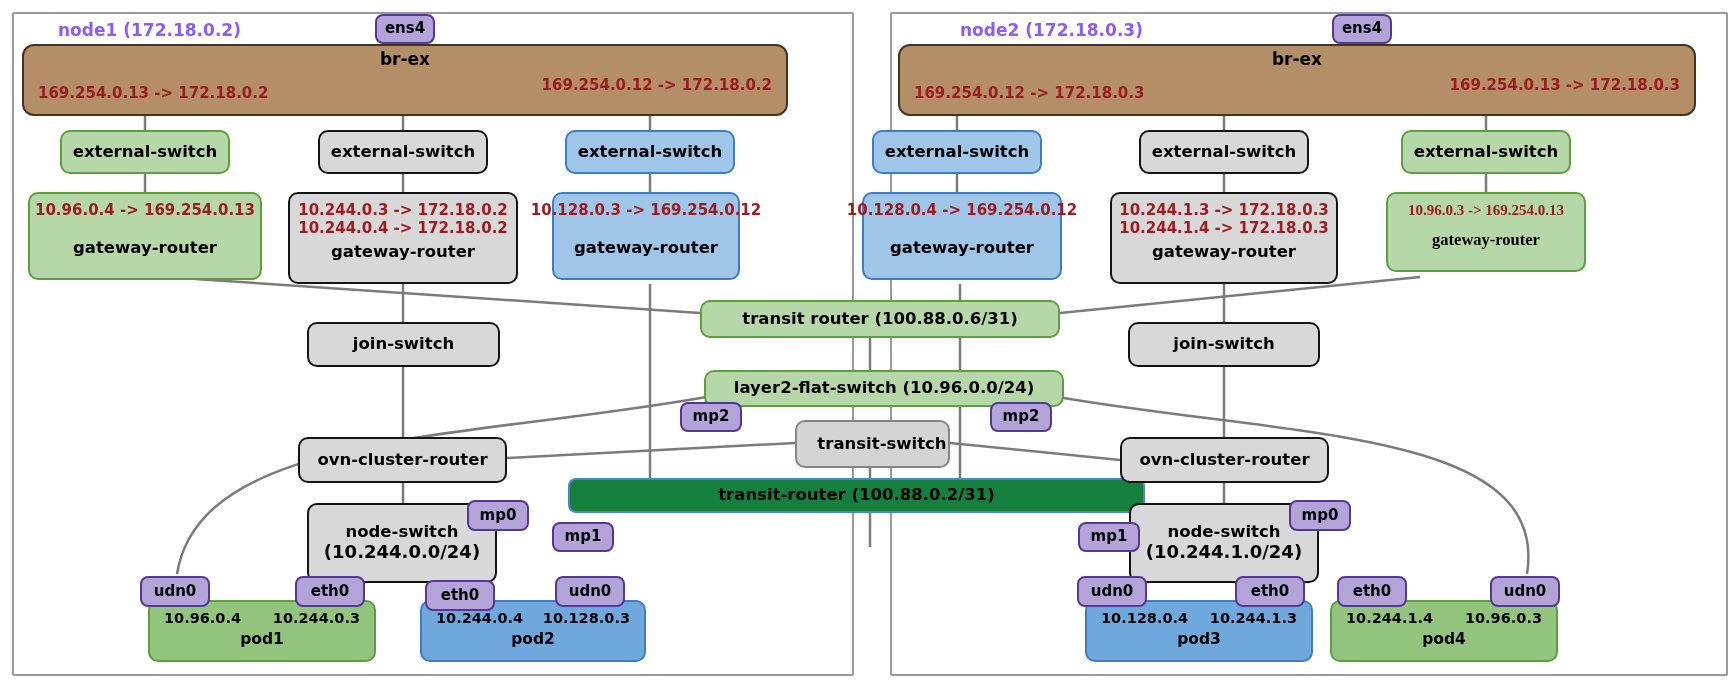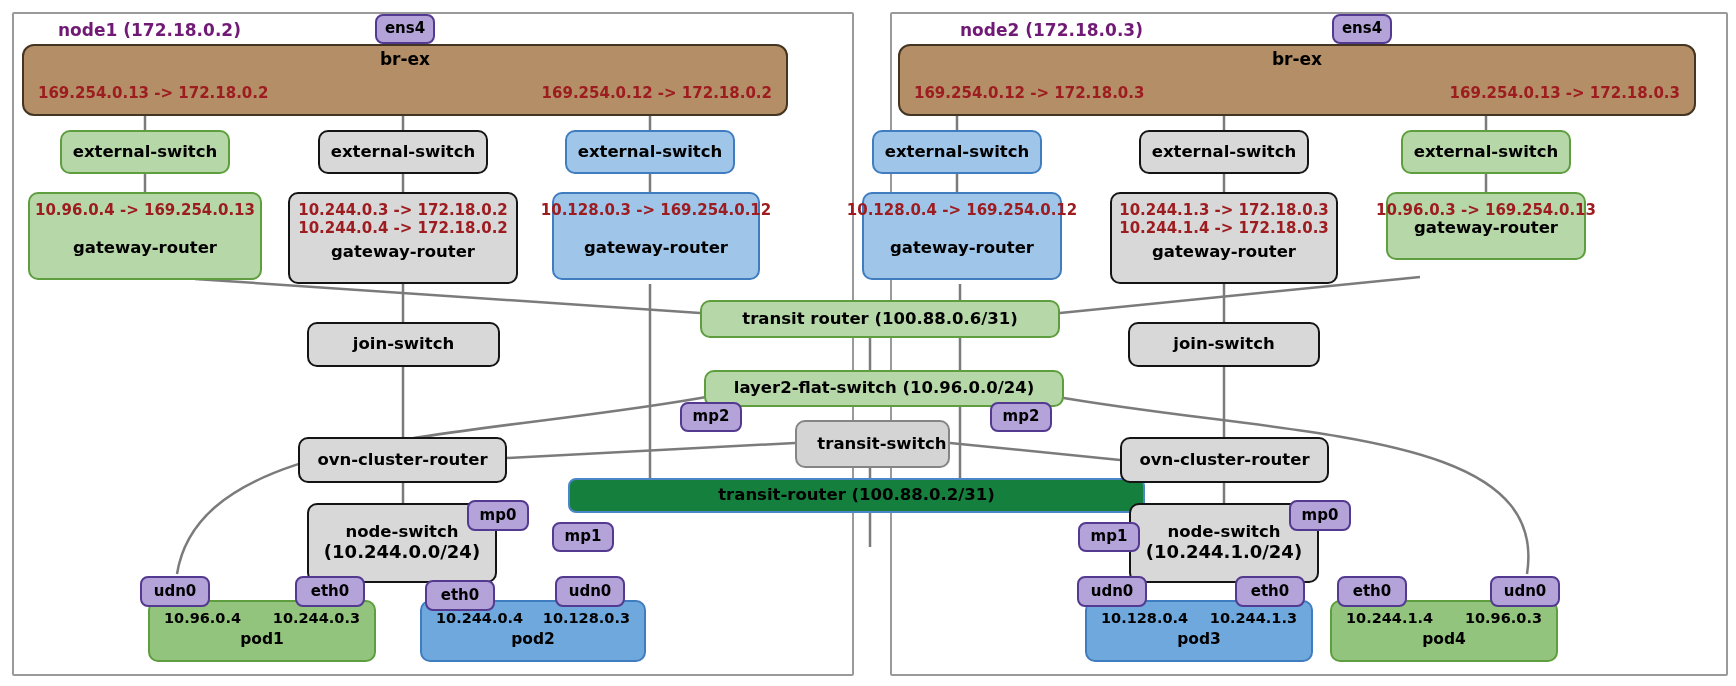--- a/index.html
+++ b/index.html
@@ -20,26 +20,26 @@
   .green{background:var(--green-fill);border:2.5px solid var(--green-border);}
   .greenpod{background:var(--green-pod);border:2.5px solid var(--green-border);}
   .gray{background:var(--gray-fill);border:2.5px solid var(--gray-border);}
   .grayl{background:#d4d4d4;border:2.5px solid #858585;padding-left:19px;}
   .blue{background:var(--blue-fill);border:2.5px solid var(--blue-border);}
   .bluel{background:#15803d;border:2.5px solid #4a86c8;}
   .bluepod{background:var(--blue-pod);border:2.5px solid var(--blue-border);}
   .tan{background:var(--tan-fill);border:2.5px solid var(--tan-border);}
   .badge{background:var(--purple-fill);border:2.5px solid var(--purple-border);border-radius:8px;
          font-size:15px;z-index:5;}
-  .title{position:absolute;font-size:17px;color:#701a75;z-index:2;white-space:nowrap;}
+  .title{position:absolute;font-size:17px;color:#8b5cf6;z-index:2;white-space:nowrap;}
   .snat{color:var(--red);font-size:15px;white-space:nowrap;}
   .col{flex-direction:column;justify-content:space-between;padding:8px 4px 20px 4px;}
   .brex-label{position:absolute;top:4px;left:0;right:0;text-align:center;font-size:17px;}
   .brex-snat-l{position:absolute;left:14px;bottom:12px;}
-  .brex-snat-r{position:absolute;right:14px;bottom:12px;}
+  .brex-snat-r{position:absolute;right:14px;bottom:20px;}
   .pod{flex-direction:column;justify-content:flex-start;padding-top:8px;z-index:3;}
   .pod .ips{width:100%;display:flex;justify-content:space-between;padding:0 14px;box-sizing:border-box;font-size:14.5px;}
   .pod .pname{font-size:15.5px;margin-top:4px;}
   .two .l1{font-size:16.5px;} .two .l2{font-size:18px;}
 </style>
 </head>
 <body>
 
 <div id="canvas">
 
@@ -109,21 +109,21 @@
 
   <div class="box green col" style="left:28px;top:192px;width:234px;height:88px;">
     <span class="snat">10.96.0.4 -&gt; 169.254.0.13</span>
     <span>gateway-router</span>
   </div>
   <div class="box gray col" style="left:288px;top:192px;width:230px;height:92px;">
     <span class="snat">10.244.0.3 -&gt; 172.18.0.2</span>
     <span class="snat" style="margin-top:-6px;">10.244.0.4 -&gt; 172.18.0.2</span>
     <span>gateway-router</span>
   </div>
-  <div class="box blue col" style="left:552px;top:192px;width:208px;height:88px;">
+  <div class="box blue col" style="left:552px;top:192px;width:188px;height:88px;">
     <span class="snat">10.128.0.3 -&gt; 169.254.0.12</span>
     <span>gateway-router</span>
   </div>
 
   <div class="box gray" style="left:307px;top:322px;width:193px;height:45px;">join-switch</div>
   <div class="box gray" style="left:298px;top:437px;width:209px;height:46px;">ovn-cluster-router</div>
 
   <div class="box gray two" style="left:307px;top:503px;width:190px;height:80px;flex-direction:column;">
     <span class="l1">node-switch</span>
     <span class="l2">(10.244.0.0/24)</span>
@@ -177,21 +177,21 @@
 
   <div class="box blue col" style="left:862px;top:192px;width:200px;height:88px;">
     <span class="snat">10.128.0.4 -&gt; 169.254.0.12</span>
     <span>gateway-router</span>
   </div>
   <div class="box gray col" style="left:1110px;top:192px;width:228px;height:92px;">
     <span class="snat">10.244.1.3 -&gt; 172.18.0.3</span>
     <span class="snat" style="margin-top:-6px;">10.244.1.4 -&gt; 172.18.0.3</span>
     <span>gateway-router</span>
   </div>
-  <div class="box green col" style="left:1386px;top:192px;width:200px;height:68px;">
+  <div class="box green col" style="left:1386px;top:192px;width:200px;height:80px;font-family:Liberation Serif, serif;">
     <span class="snat">10.96.0.3 -&gt; 169.254.0.13</span>
     <span>gateway-router</span>
   </div>
 
   <div class="box gray" style="left:1128px;top:322px;width:192px;height:45px;">join-switch</div>
   <div class="box gray" style="left:1120px;top:437px;width:209px;height:46px;">ovn-cluster-router</div>
 
   <div class="box gray two" style="left:1129px;top:503px;width:190px;height:80px;flex-direction:column;">
     <span class="l1">node-switch</span>
     <span class="l2">(10.244.1.0/24)</span>

